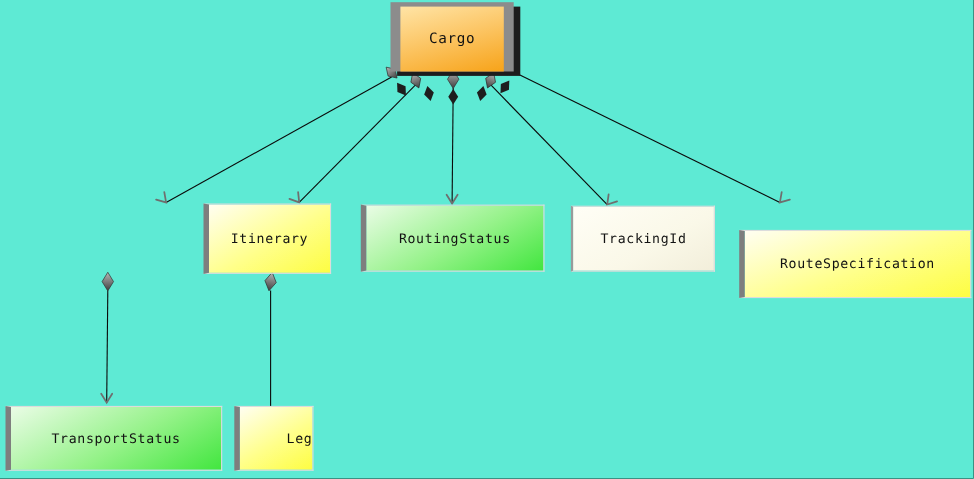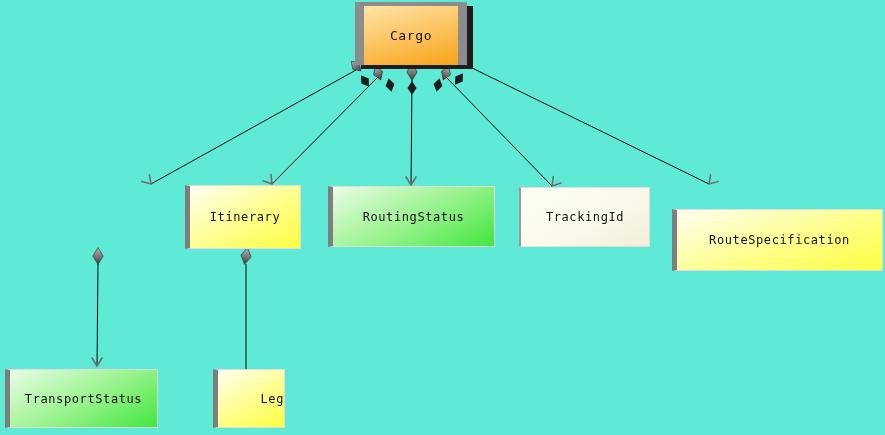--- a/index.html
+++ b/index.html
@@ -54,21 +54,21 @@
     left:519px;top:187px;width:131px;height:60px;
     border-left:2px solid #9a9a9a;
     background:linear-gradient(150deg,#fffef6 0%,#faf8e8 60%,#f2eeda 100%);
   }
   .node--routespec{
     left:672px;top:185px;width:211px;height:62px;
     background:linear-gradient(160deg,#fffef2 0%,#ffff8a 55%,#fdfd42 100%);
     margin-top:24px;
   }
   .node--transport{
-    left:5px;top:369px;width:153px;height:59px;
+    left:5px;top:369px;width:197px;height:59px;
     background:linear-gradient(150deg,#eafce6 0%,#94f288 55%,#42e63f 100%);
   }
   .node--leg{
     left:213px;top:369px;width:72px;height:59px;
     background:linear-gradient(150deg,#fffef2 0%,#ffff8a 55%,#fdfd42 100%);
     justify-content:flex-end;
   }
 </style>
 </head>
 <body>

